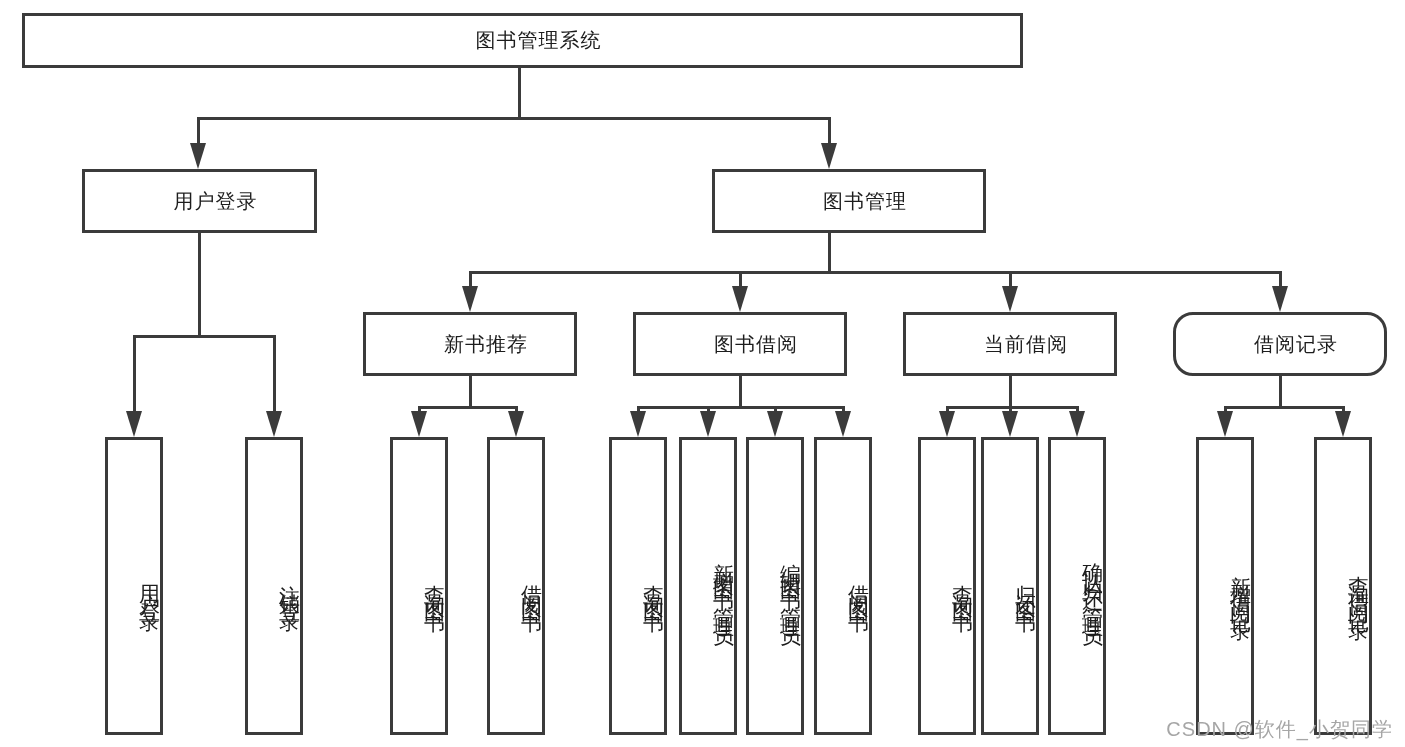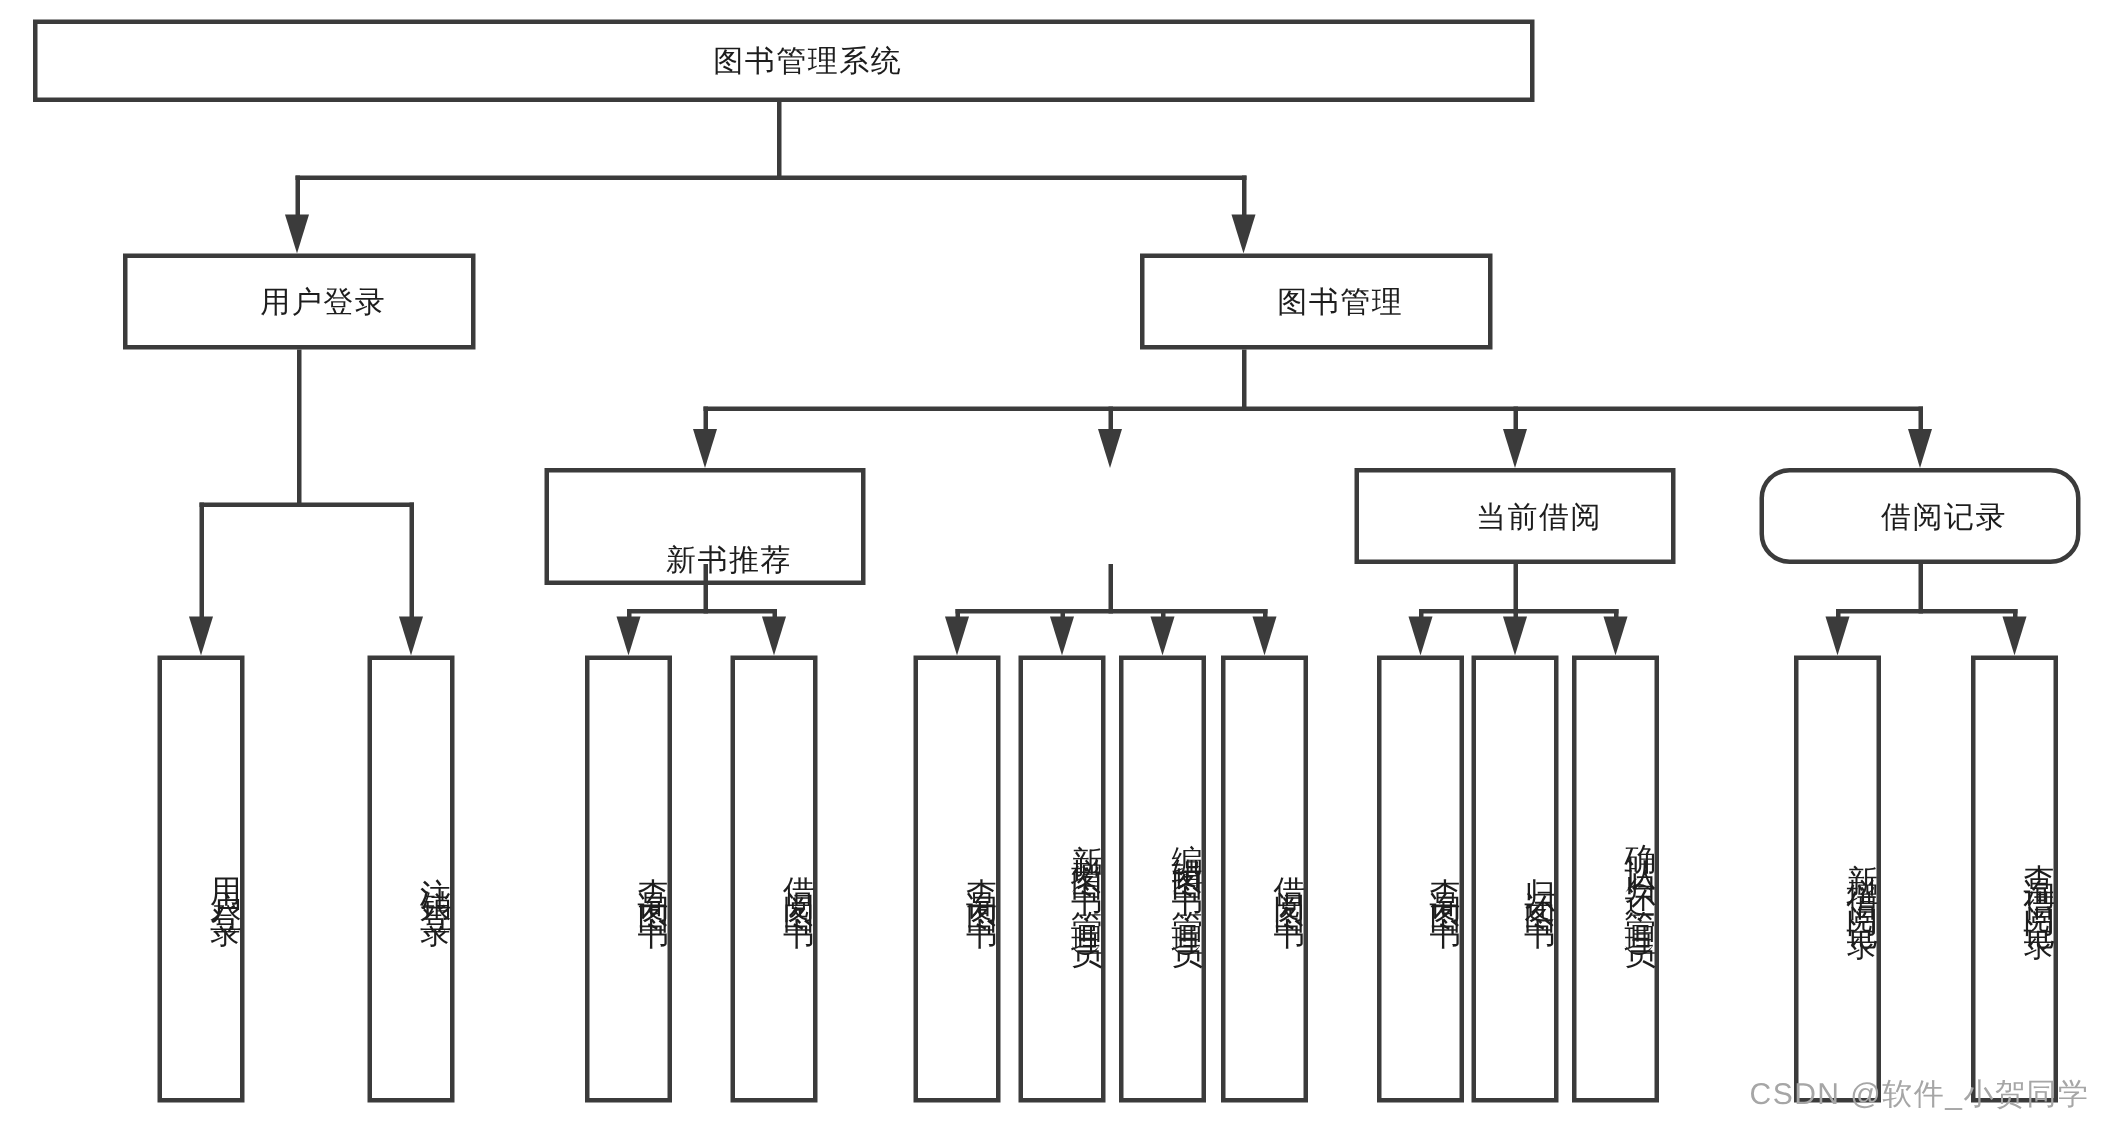--- a/index.html
+++ b/index.html
@@ -67,21 +67,21 @@
   <div class="vl" style="left:518px;top:68px;height:50px;"></div>
   <div class="hl" style="left:197px;top:117px;width:634px;"></div>
   <div class="vl" style="left:197px;top:117px;height:27px;"></div>
   <div class="ar" style="left:190px;top:143px;"></div>
   <div class="vl" style="left:828px;top:117px;height:27px;"></div>
   <div class="ar" style="left:821px;top:143px;"></div>
 
   <div class="box" style="left:82px;top:169px;width:235px;height:64px;">
     <span>用户登录</span>
   </div>
-  <div class="box" style="left:712px;top:169px;width:235px;height:64px;margin-left:48px;">
+  <div class="box" style="left:712px;top:169px;width:274px;height:64px;">
     <span>图书管理</span>
   </div>
 
   <div class="vl" style="left:198px;top:233px;height:104px;"></div>
   <div class="hl" style="left:133px;top:335px;width:143px;"></div>
   <div class="vl" style="left:133px;top:335px;height:78px;"></div>
   <div class="ar" style="left:126px;top:411px;"></div>
   <div class="vl" style="left:273px;top:335px;height:78px;"></div>
   <div class="ar" style="left:266px;top:411px;"></div>
 
@@ -89,22 +89,25 @@
   <div class="hl" style="left:469px;top:271px;width:813px;"></div>
   <div class="vl" style="left:469px;top:271px;height:17px;"></div>
   <div class="ar" style="left:462px;top:286px;"></div>
   <div class="vl" style="left:739px;top:271px;height:17px;"></div>
   <div class="ar" style="left:732px;top:286px;"></div>
   <div class="vl" style="left:1009px;top:271px;height:17px;"></div>
   <div class="ar" style="left:1002px;top:286px;"></div>
   <div class="vl" style="left:1279px;top:271px;height:17px;"></div>
   <div class="ar" style="left:1272px;top:286px;"></div>
 
-  <div class="box" style="left:363px;top:312px;width:214px;height:78px;align-items:flex-end;">
+  <div class="box" style="left:363px;top:312px;width:214px;height:64px;">
     <span>新书推荐</span>
+  </div>
+  <div class="box" style="left:633px;top:312px;width:214px;height:64px;">
+    <span>图书借阅</span>
   </div>
   <div class="box" style="left:903px;top:312px;width:214px;height:64px;">
     <span>当前借阅</span>
   </div>
   <div class="box" style="left:1173px;top:312px;width:214px;height:64px;border-radius:20px;">
     <span>借阅记录</span>
   </div>
 
   <div class="vl" style="left:469px;top:376px;height:33px;"></div>
   <div class="hl" style="left:418px;top:406px;width:100px;"></div>

